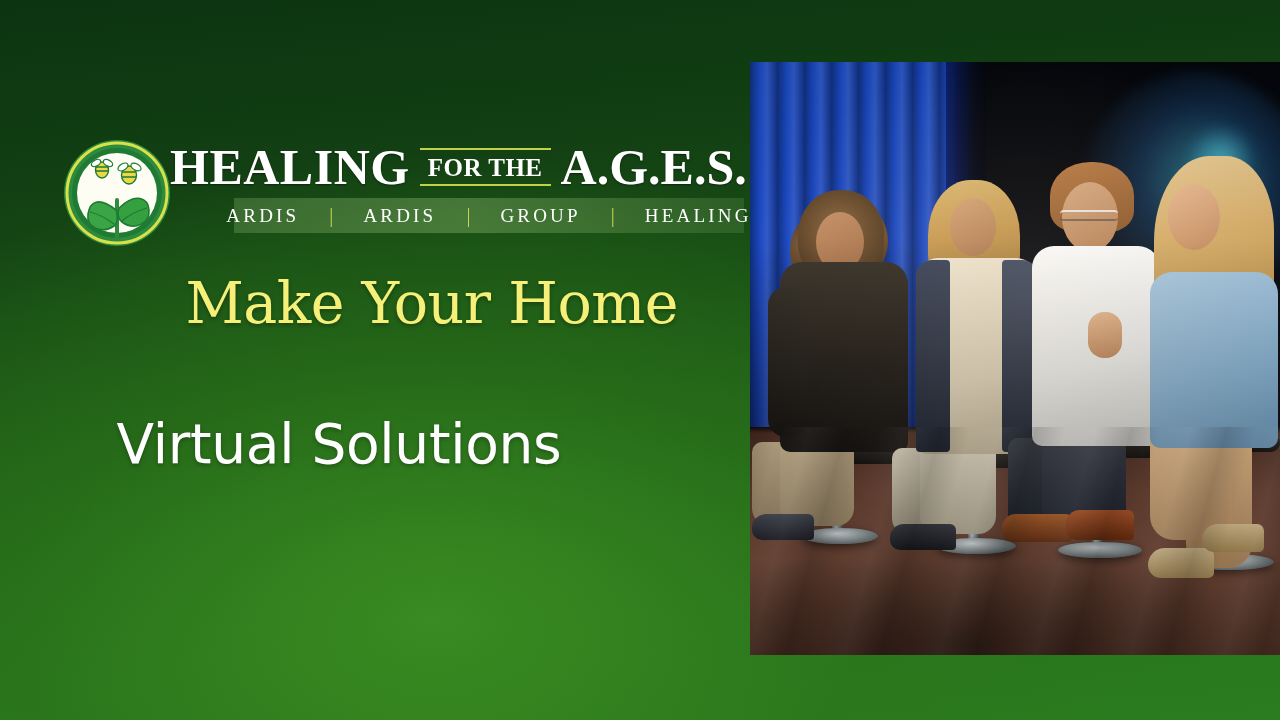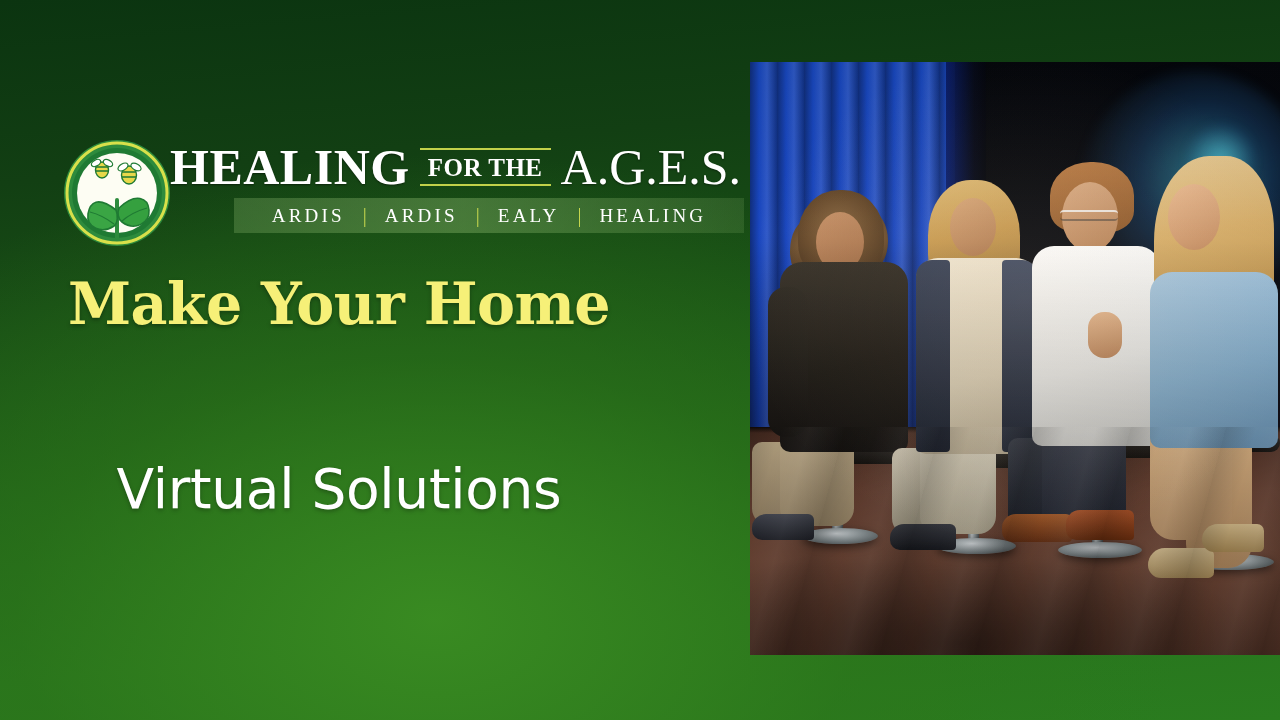--- a/index.html
+++ b/index.html
@@ -89,38 +89,38 @@
     font-size:25px;
     letter-spacing:0.5px;
     color:#ffffff;
     line-height:1;
     padding:0 8px;
     white-space:nowrap;
   }
 
   .wm-ages {
     font-family:"Liberation Serif", serif;
-    font-weight:normal;
+    font-weight:bold;
     font-size:50px;
     letter-spacing:0px;
     color:#ffffff;
     line-height:1;
     text-shadow:0 1px 2px rgba(0,0,0,0.45);
   }
 
   
   .names-band {
     position:absolute;
     left:64px; top:62px;
     width:510px; height:35px;
     background:linear-gradient(90deg, rgba(125,170,100,0.34) 0%, rgba(140,185,110,0.40) 45%, rgba(120,165,95,0.22) 100%);
     display:flex;
     align-items:center;
     justify-content:center;
-    gap:4px;
+    gap:16px;
   }
   .names-band .nm {
     font-family:"Liberation Serif", serif;
     font-size:19px;
     letter-spacing:3.2px;
     color:#ffffff;
     white-space:nowrap;
     padding:0 14px;
   }
   .names-band .sep {
@@ -129,36 +129,36 @@
     font-family:"Liberation Serif", serif;
     line-height:1;
     transform:translateY(-1px);
   }
 
   
   .headline {
     position:absolute;
     left:0; top:276px;
     width:740px;
-    text-align:center;
+    text-align:right;
     padding-right:62px;
     font-family:"DejaVu Serif", serif;
-    font-weight:bold;
+    font-weight:normal;
     font-size:57px;
     line-height:0.98;
     color:#f6f078;
     letter-spacing:-0.5px;
     text-shadow:0 2px 4px rgba(0,0,0,0.32);
   }
   .headline .hl-line { display:block; }
 
   
   .subtitle {
     position:absolute;
-    left:0; top:452px;
+    left:0; top:407px;
     width:740px;
     text-align:center;
     padding-right:62px;
     font-family:"DejaVu Sans", sans-serif;
     font-weight:400;
     font-size:55px;
     line-height:1.35;
     color:#ffffff;
     letter-spacing:-0.3px;
     text-shadow:0 2px 4px rgba(0,0,0,0.28);
@@ -380,21 +380,21 @@
           </span>
 
           <span class="wm-ages">A.G.E.S.</span>
         </div>
 
         <div class="names-band">
           <span class="nm">ARDIS</span>
           <span class="sep">|</span>
           <span class="nm">ARDIS</span>
           <span class="sep">|</span>
-          <span class="nm">EALY</span>
+          <span class="nm">GROUP</span>
           <span class="sep">|</span>
           <span class="nm">HEALING</span>
         </div>
 
       </div>
     </div>
 
     <div class="headline">
       <span class="hl-line">Make Your Home</span>
     </div>

